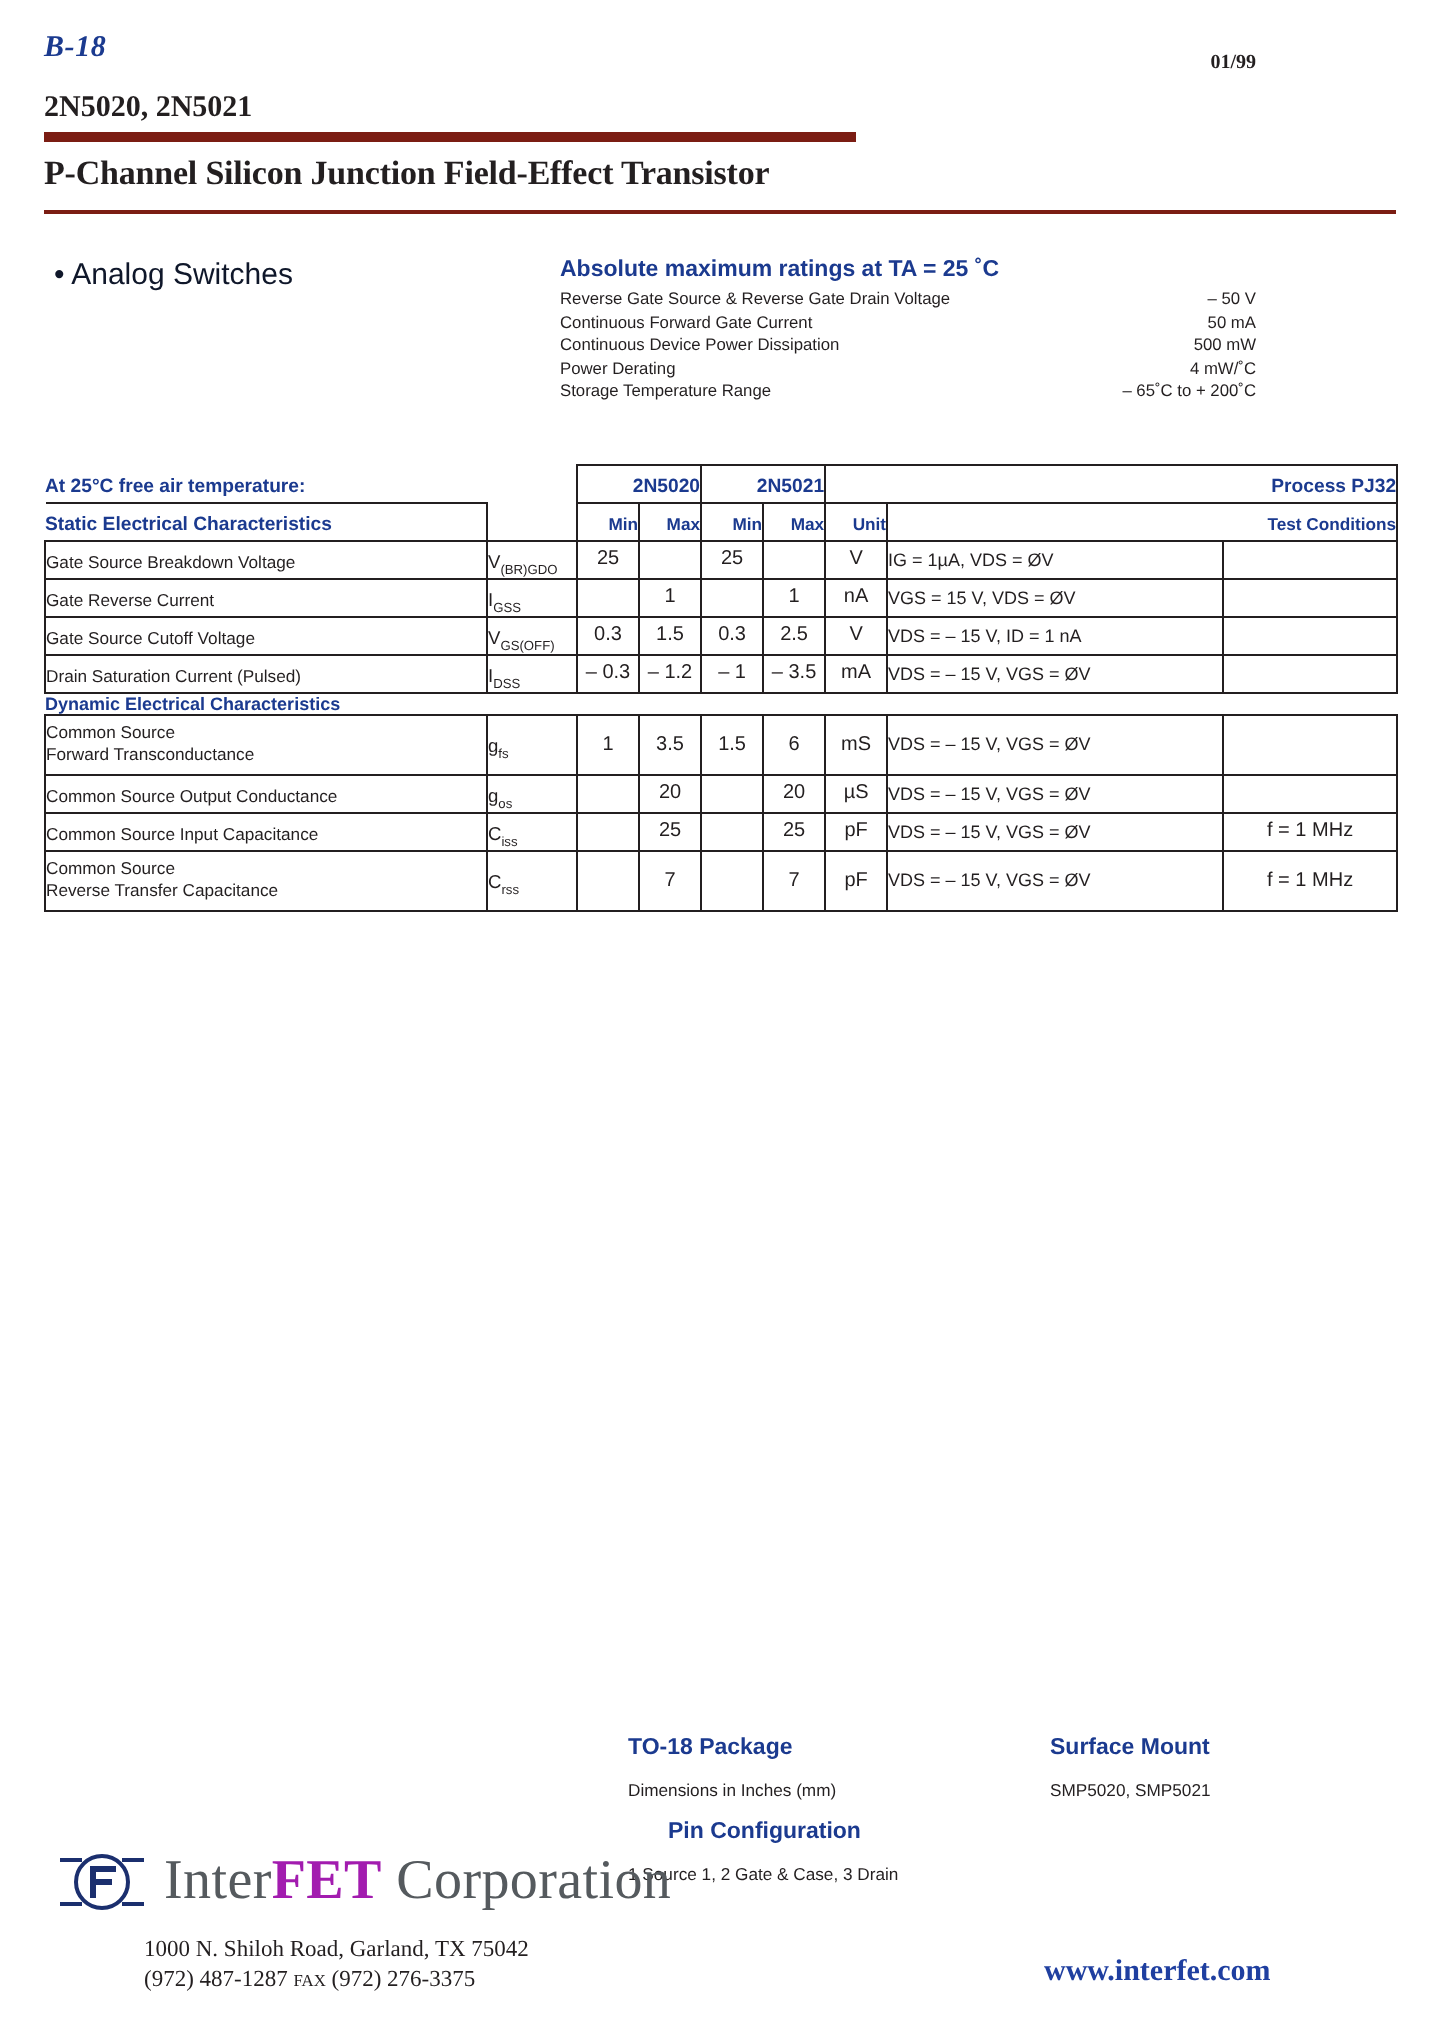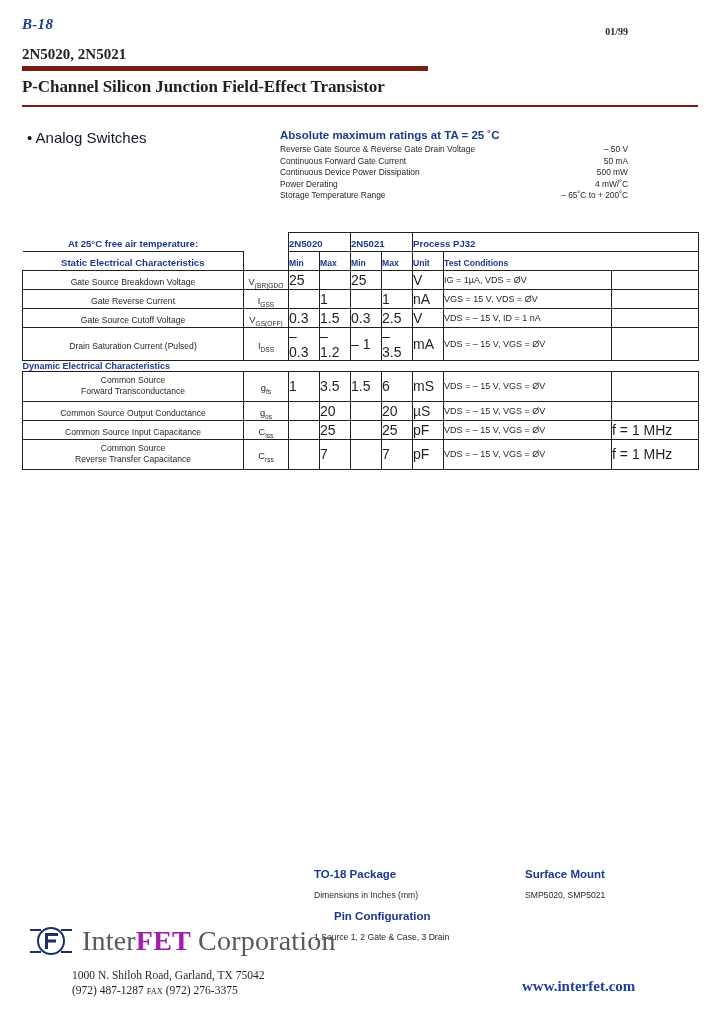--- a/index.html
+++ b/index.html
@@ -78,30 +78,30 @@
   .cw1 { width:221px; }
   .cw2 { width:45px; }
   .cw3 { width:31px; }
   .cw4 { width:31px; }
   .cw5 { width:31px; }
   .cw6 { width:31px; }
   .cw7 { width:31px; }
   .cw8 { width:168px; }
   .cw9 { width:87px; }
 
-  .cellpad { padding:3px 5px;text-align:center; }
+  .cellpad { padding:3px 5px; }
   .hdr-blue {
     color:#1b3a8f; font-weight:bold; font-size:9.6px;
   }
   .hdr-blue-sm { color:#1b3a8f; font-weight:bold; font-size:8.6px; }
-  .ctr { text-align:left; }
+  .ctr { text-align:right; }
   .lbl { font-size:8.6px; color:#231f20; }
   .sym { font-size:9.3px; color:#231f20; }
   .sym sub { font-size:6.6px; }
-  .val { font-size:14px; text-align:left; color:#231f20; }
+  .val { font-size:10px; text-align:center; color:#231f20; }
   .cond { font-size:9px; color:#231f20; padding-left:6px; }
   .rowh { height:17px; }
   .rowh2 { height:30px; }
   .dyn-head {
     color:#1b3a8f; font-weight:bold; font-size:9px;
     border:none !important;
     padding:9px 4px 4px 2px;
   }
   .nb { border:none !important; }
   .two-line { line-height:11px; }

